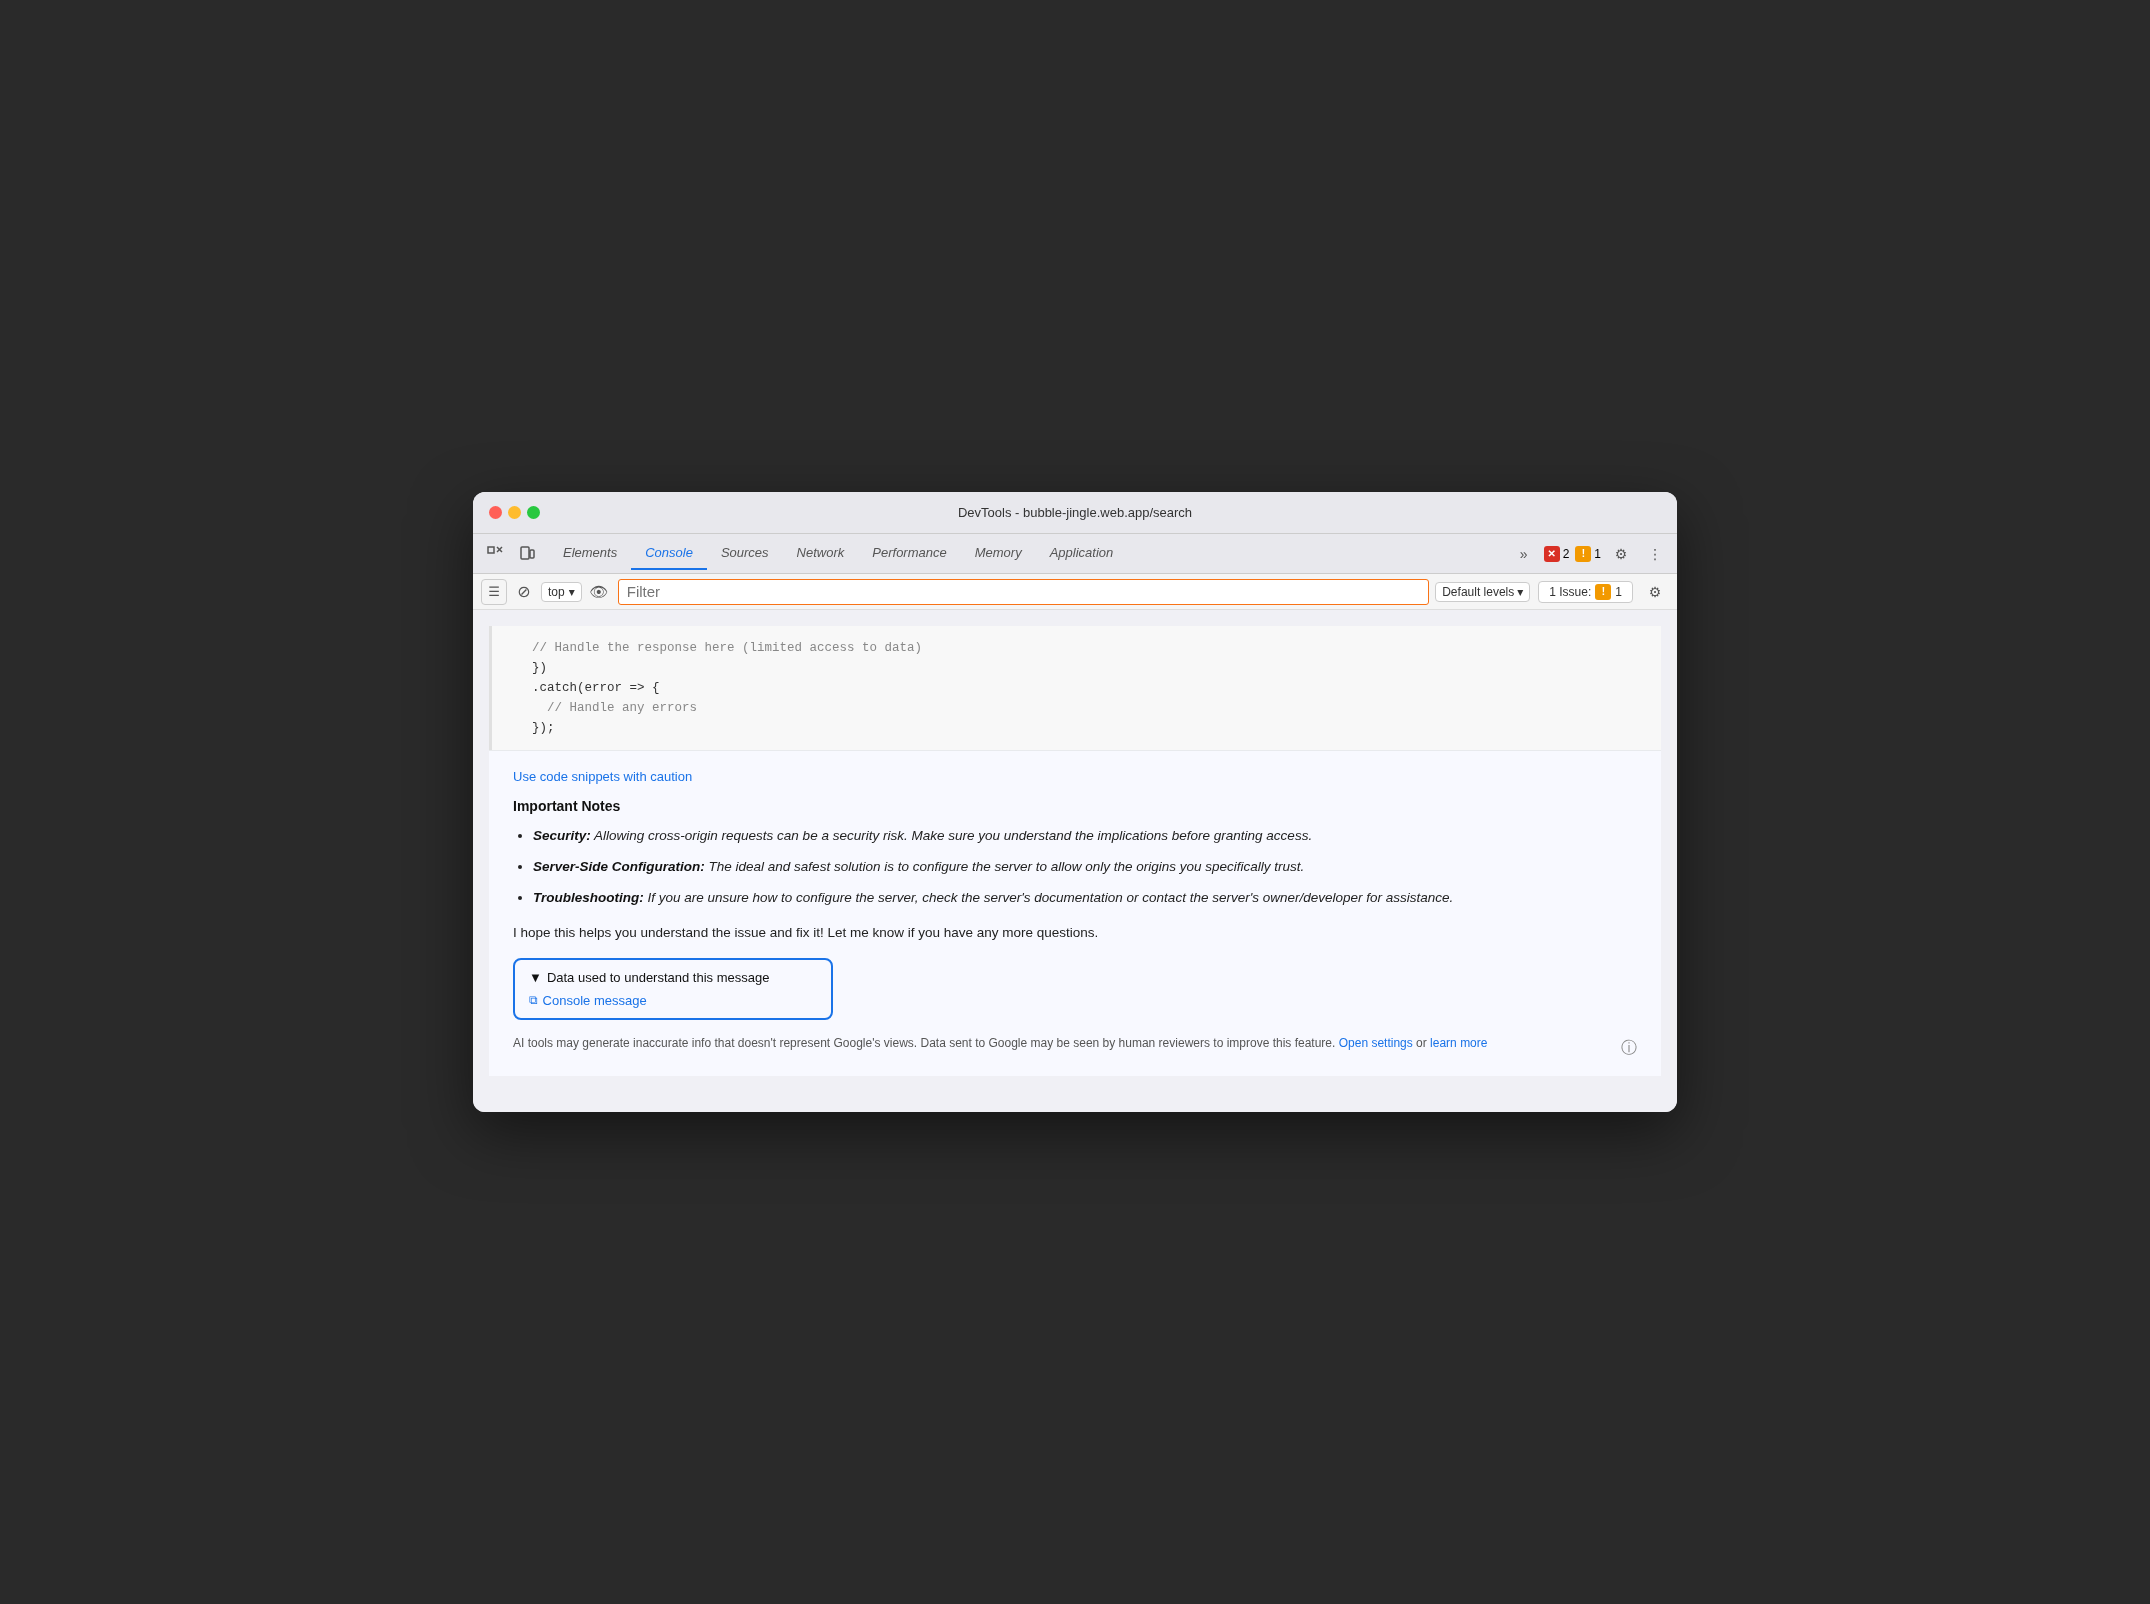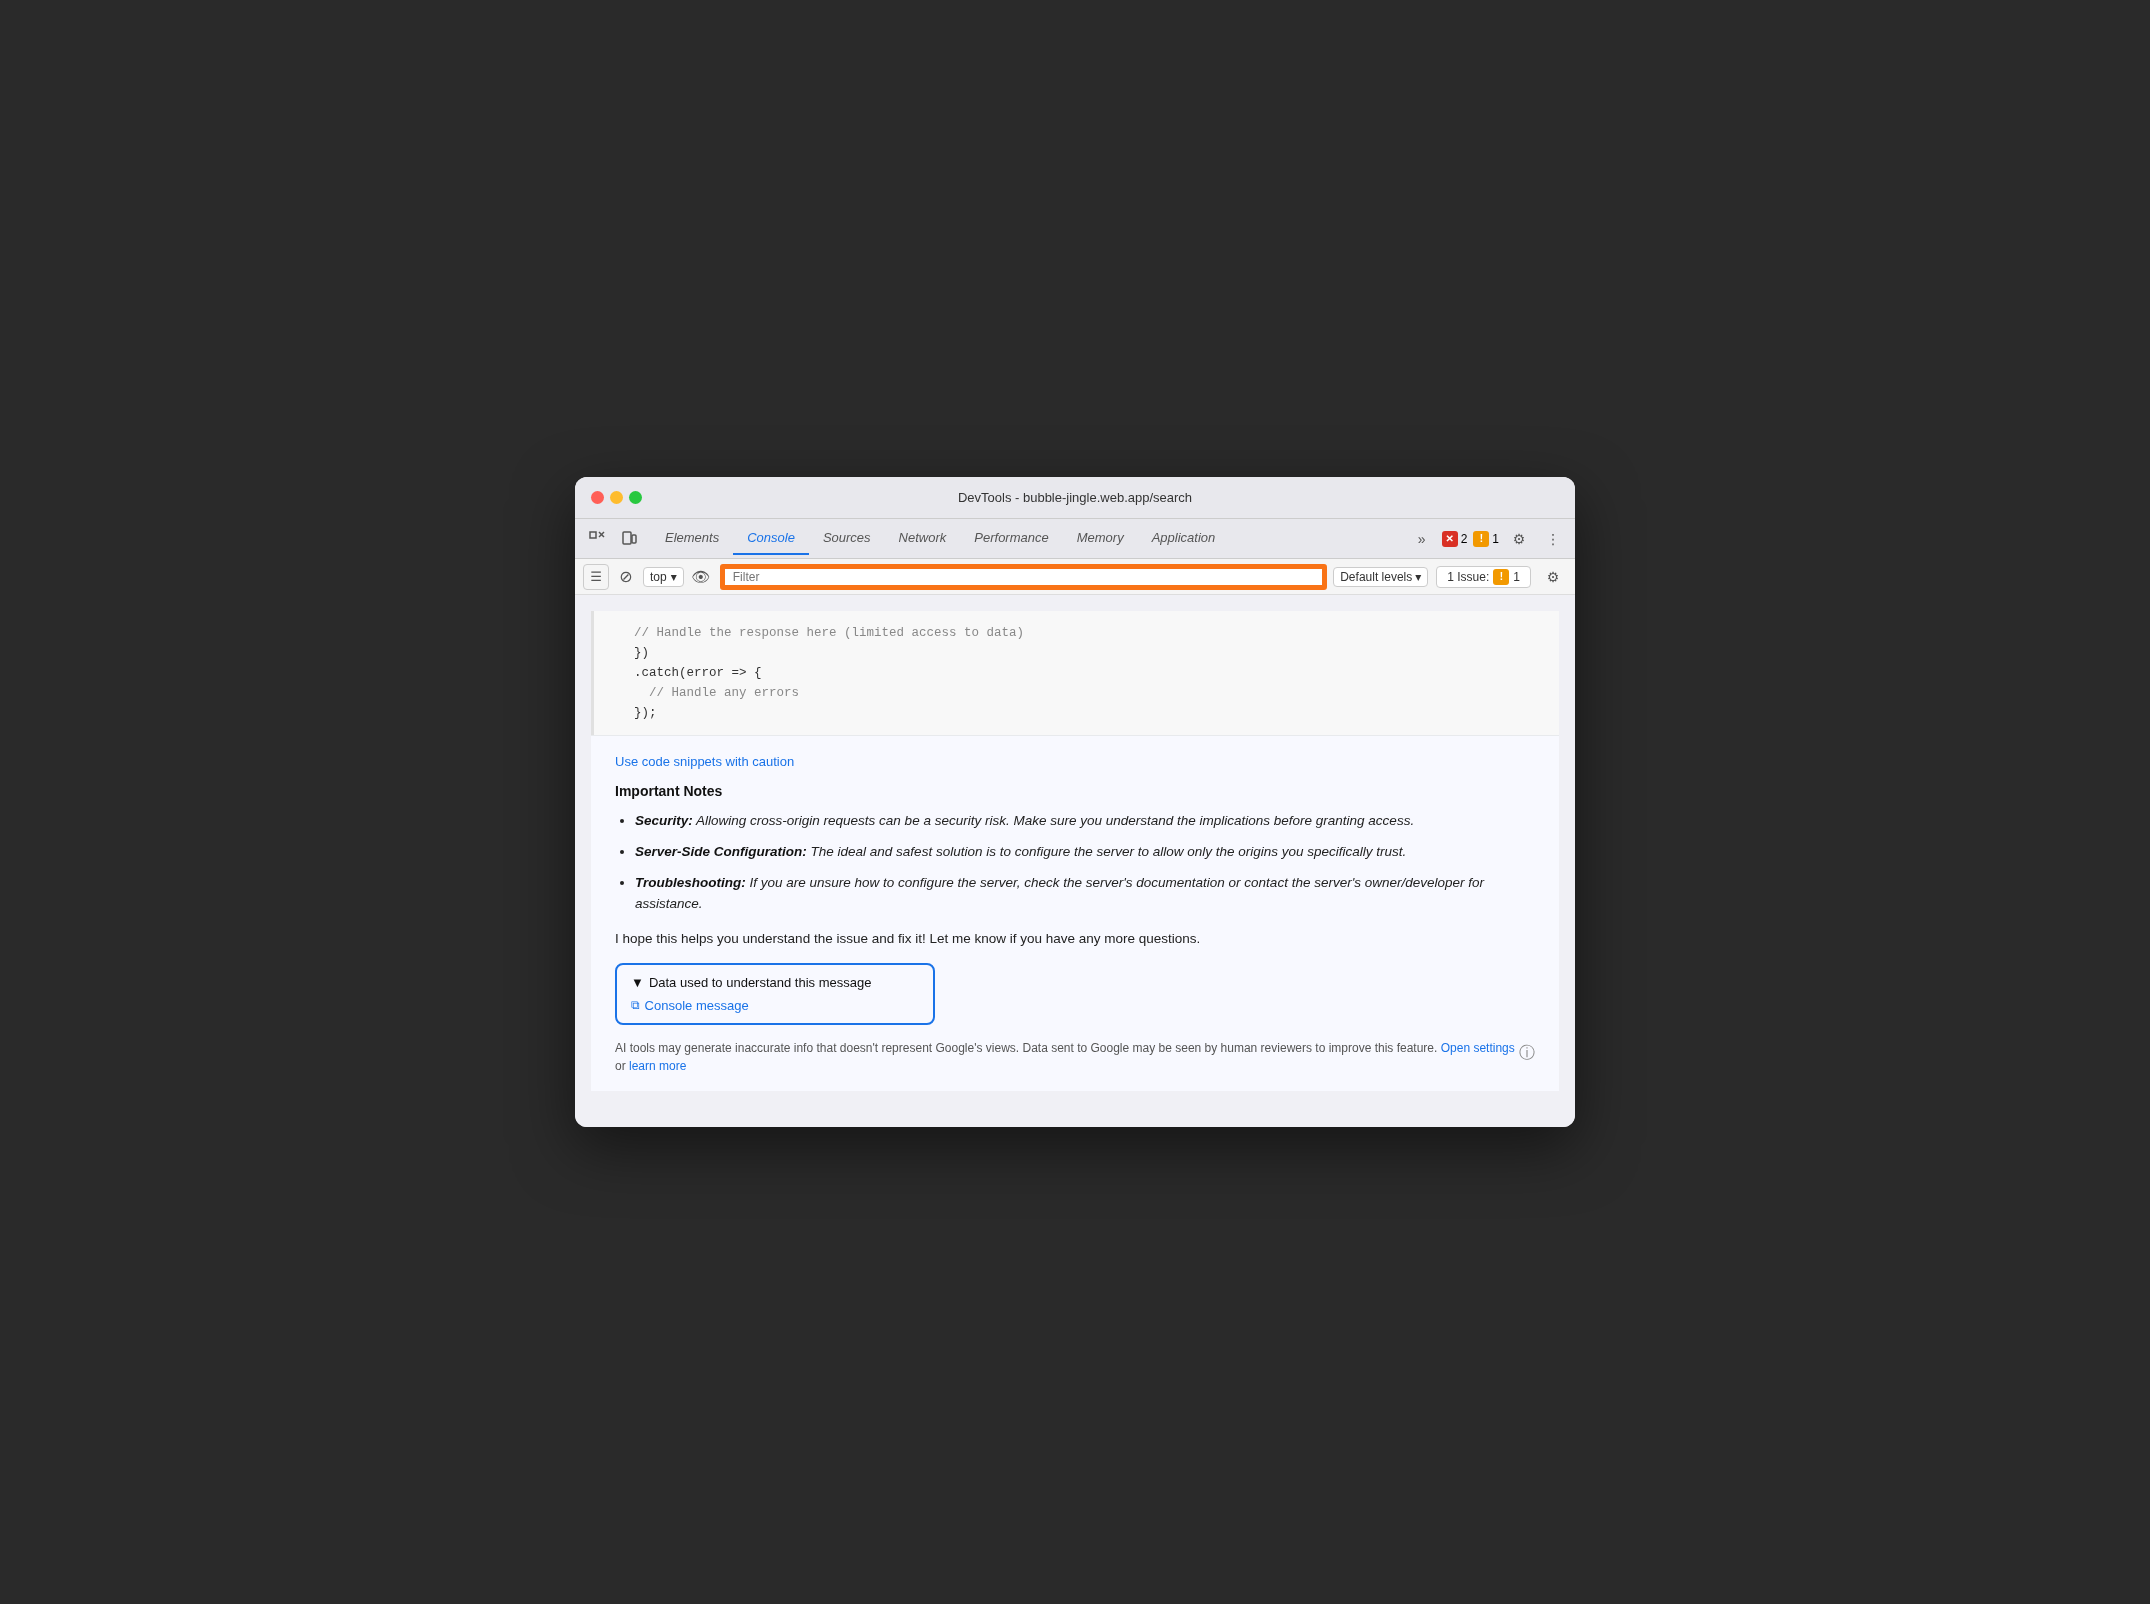--- a/index.html
+++ b/index.html
@@ -5,21 +5,21 @@
     * { box-sizing: border-box; margin: 0; padding: 0; }
     body {
       background: #2a2a2a;
       display: flex;
       justify-content: center;
       align-items: center;
       min-height: 100vh;
       font-family: -apple-system, BlinkMacSystemFont, 'Segoe UI', sans-serif;
     }
     .window {
-      width: 1000px;
+      width: 1204px;
       background: #f0f0f5;
       border-radius: 12px;
       overflow: hidden;
       box-shadow: 0 20px 60px rgba(0,0,0,0.5);
     }
     
     .title-bar {
       background: #e8e8ed;
       padding: 14px 16px;
       display: flex;
@@ -150,24 +150,24 @@
     .eye-btn {
       width: 26px; height: 26px;
       display: flex; align-items: center; justify-content: center;
       cursor: pointer;
       font-size: 15px;
       color: #555;
     }
     .filter-input {
       flex: 1;
       height: 26px;
-      border: 5px solid #f97316;
+      border: 1px solid #f97316;
       border-radius: 3px;
       padding: 0 8px;
-      font-size: 12px;
+      font-size: 15px;
       background: white;
       color: #333;
       outline: none;
     }
     .toolbar-right {
       display: flex;
       align-items: center;
       gap: 8px;
       margin-left: auto;
     }

